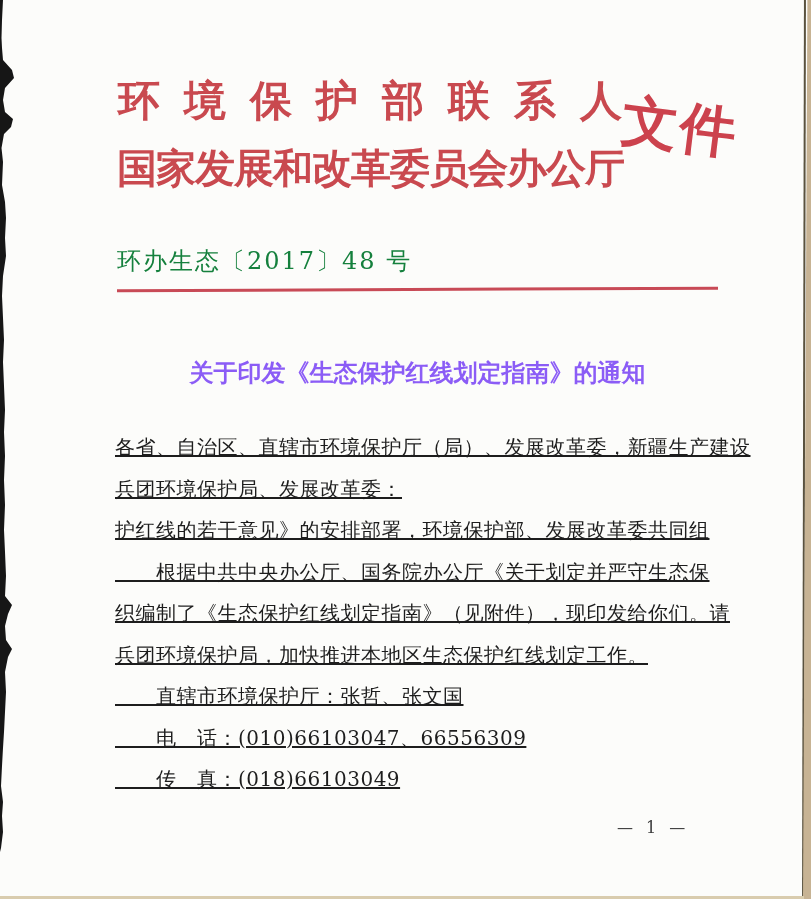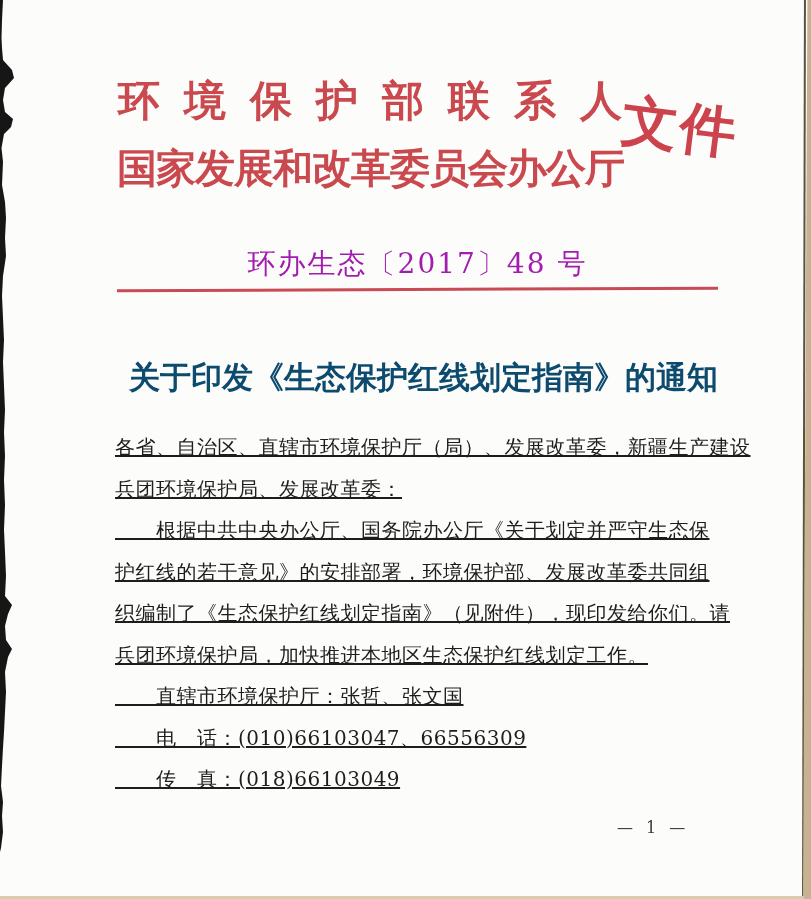--- a/index.html
+++ b/index.html
@@ -41,32 +41,32 @@
   }
   .hdr-suffix{
     position:absolute;left:622px;top:96px;
     font-size:56px;font-weight:900;color:#cc424d;
     letter-spacing:2px;white-space:nowrap;line-height:1.1;
     transform:rotate(7deg);
   }
   
   .doc-number{
     position:absolute;left:117px;top:245px;width:601px;
-    text-align:center;font-size:28px;color:#a21caf;
+    text-align:left;font-size:24px;color:#15803d;
     letter-spacing:2px;
   }
   
   .red-rule{
     position:absolute;left:117px;top:288px;width:601px;height:2.5px;
     background:#c84a56;transform:rotate(-0.25deg);
   }
   
   .doc-title{
     position:absolute;left:117px;top:357px;width:601px;
-    text-align:right;font-size:31px;font-weight:900;color:#0c4a6e;
+    text-align:center;font-size:24px;font-weight:900;color:#8b5cf6;
     letter-spacing:0px;white-space:nowrap;
   }
   
   .doc-body{
     position:absolute;left:115px;top:427px;width:600px;
     font-size:20px;line-height:41.5px;color:#1d1d1d;
     letter-spacing:0.5px;
     text-decoration:underline;
   }
   .body-line{white-space:nowrap;}
@@ -99,22 +99,22 @@
 
   <div class="doc-number">环办生态〔2017〕48 号</div>
 
   <div class="red-rule"></div>
 
   <div class="doc-title">关于印发《生态保护红线划定指南》的通知</div>
 
   <div class="doc-body">
     <div class="body-line">各省、自治区、直辖市环境保护厅（局）、发展改革委，新疆生产建设</div>
     <div class="body-line">兵团环境保护局、发展改革委：</div>
+    <div class="body-line">护红线的若干意见》的安排部署，环境保护部、发展改革委共同组</div>
     <div class="body-line">　　根据中共中央办公厅、国务院办公厅《关于划定并严守生态保</div>
-    <div class="body-line">护红线的若干意见》的安排部署，环境保护部、发展改革委共同组</div>
     <div class="body-line">织编制了《生态保护红线划定指南》（见附件），现印发给你们。请</div>
     <div class="body-line">兵团环境保护局，加快推进本地区生态保护红线划定工作。</div>
     <div class="body-line">　　直辖市环境保护厅：张哲、张文国</div>
     <div class="body-line">　　电　话：(010)66103047、66556309</div>
     <div class="body-line">　　传　真：(018)66103049</div>
   </div>
 
   <div class="page-number">— 1 —</div>
 
 </div>

